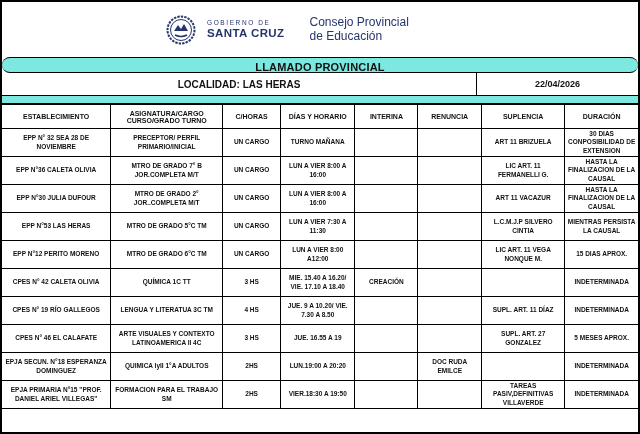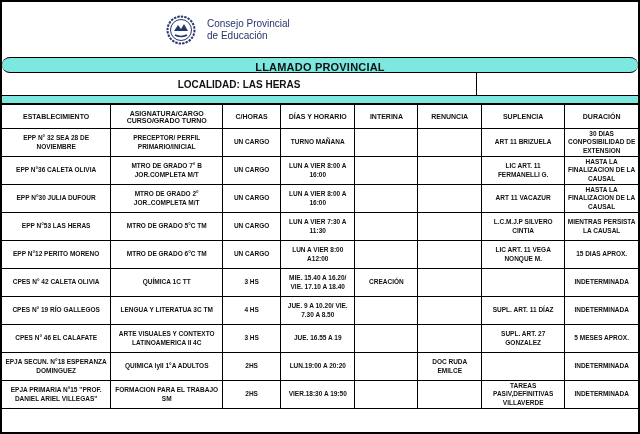--- a/index.html
+++ b/index.html
@@ -21,21 +21,21 @@
     display: flex;
     align-items: center;
     padding-left: 162px;
     gap: 9px;
     background: #fff;
   }
   .seal { width: 34px; height: 38px; display: inline-flex; align-items: center; }
   .gob { line-height: 1.05; color: #25356E; }
   .gob1 { font-size: 6.5px; letter-spacing: 1.6px; font-weight: 500; }
   .gob2 { font-size: 11.5px; font-weight: bold; letter-spacing: 0.4px; }
-  .consejo { line-height: 1.15; color: #25356E; font-size: 10px; margin-left: 0; font-weight: 500; }
+  .consejo { line-height: 1.15; color: #25356E; font-size: 12px; margin-left: 16px; font-weight: 500; }
   
   .title-band {
     background: #7CE8DF;
     border-top: 1px solid #000;
     border-bottom: 1px solid #000;
     text-align: center;
     height: 16px;
     line-height: 15px;
     border-radius: 8px;
   }
@@ -103,32 +103,37 @@
 
   <div class="letterhead">
     <span class="seal">
       <svg width="34" height="38" viewBox="0 0 34 38">
         <circle cx="17" cy="19" r="13.5" fill="none" stroke="#25356E" stroke-width="2" stroke-dasharray="2.4 1.1"></circle>
         <circle cx="17" cy="19" r="10.5" fill="none" stroke="#25356E" stroke-width="1"></circle>
         <path d="M10 20 L14 14 L17 18 L20 13 L24 20 Z" fill="#25356E"></path>
         <path d="M11 24 q6 3 12 0" fill="none" stroke="#25356E" stroke-width="1.5"></path>
       </svg>
     </span>
+    <div class="gob">
+      <div class="gob1">GOBIERNO DE</div>
+      <div class="gob2">SANTA CRUZ</div>
+    </div>
     <div class="consejo">
       <div>Consejo Provincial</div>
       <div>de Educación</div>
     </div>
   </div>
 
   <div class="title-band">
     <span class="title-text">LLAMADO PROVINCIAL</span>
   </div>
 
   <div class="localidad-row">
     <div class="loc-cell">LOCALIDAD: LAS HERAS</div>
+    <div class="date-cell">22/04/2026</div>
   </div>
 
   <div class="cyan-strip"></div>
 
   <table>
     <colgroup>
       <col style="width:17.1%">
         <col style="width:17.6%">
         <col style="width:9.1%">
         <col style="width:11.7%">

